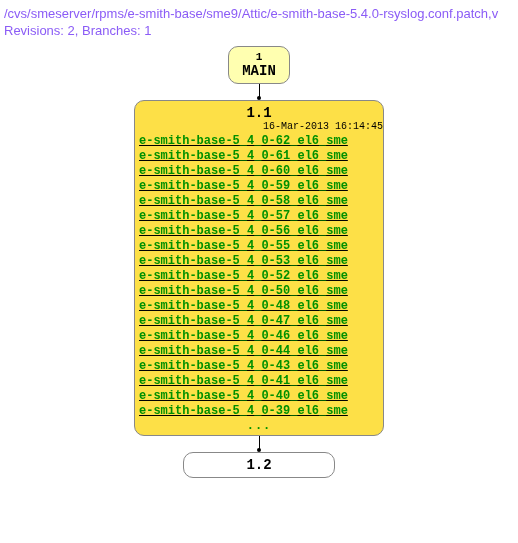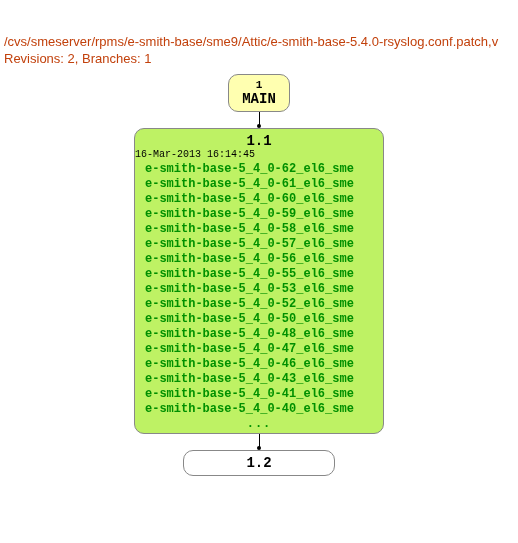--- a/index.html
+++ b/index.html
@@ -7,22 +7,21 @@
     padding: 0;
     background: #ffffff;
     font-family: "Courier New", monospace;
     font-size: 12px;
     width: 518px;
   }
   .header {
     padding: 6px 4px 2px 4px;
     font-family: Arial, Helvetica, sans-serif;
     font-size: 13px;
-    color: #c2410c;
-    margin-top: 28px;
+    color: #8b5cf6;
   }
   .header .path {
     display: block;
   }
   .header .stats {
     display: block;
     margin-top: 2px;
   }
   .graph {
     position: relative;
@@ -59,39 +58,40 @@
     height: 4px;
     background: #000;
     border-radius: 50%;
     margin: -2px auto 0 auto;
   }
   .rev-box {
     width: 248px;
     margin: 0 auto;
     border: 1px solid #888;
     border-radius: 10px;
-    background: #bef264;
+    background: #fde047;
     padding: 4px 0 2px 0;
   }
   .rev-box .rev-num {
     display: block;
     text-align: center;
     font-weight: bold;
     font-size: 14px;
     font-family: "Courier New", monospace;
   }
   .rev-box .rev-date {
     display: block;
-    text-align: left;
+    text-align: right;
     font-size: 10px;
     font-family: "Courier New", monospace;
     margin-bottom: 2px;
   }
   .tag-list {
-    padding: 0 10px;
+    padding: 0 4px;
+    text-decoration: underline;
   }
   .tag-list div {
     color: #009000;
     font-weight: bold;
     font-family: "Courier New", monospace;
     font-size: 12px;
     line-height: 15px;
     white-space: nowrap;
   }
   .ellipsis {
@@ -146,23 +146,25 @@
       <div>e-smith-base-5_4_0-58_el6_sme</div>
       <div>e-smith-base-5_4_0-57_el6_sme</div>
       <div>e-smith-base-5_4_0-56_el6_sme</div>
       <div>e-smith-base-5_4_0-55_el6_sme</div>
       <div>e-smith-base-5_4_0-53_el6_sme</div>
       <div>e-smith-base-5_4_0-52_el6_sme</div>
       <div>e-smith-base-5_4_0-50_el6_sme</div>
       <div>e-smith-base-5_4_0-48_el6_sme</div>
       <div>e-smith-base-5_4_0-47_el6_sme</div>
       <div>e-smith-base-5_4_0-46_el6_sme</div>
+      <div>e-smith-base-5_4_0-44_el6_sme</div>
       <div>e-smith-base-5_4_0-43_el6_sme</div>
       <div>e-smith-base-5_4_0-41_el6_sme</div>
       <div>e-smith-base-5_4_0-40_el6_sme</div>
+      <div>e-smith-base-5_4_0-39_el6_sme</div>
     </div>
     <div class="ellipsis">...</div>
   </div>
 
   <div class="connector"></div>
   <div class="dot"></div>
 
   <div class="head-box">
     <div class="rev-num">1.2</div>
 

